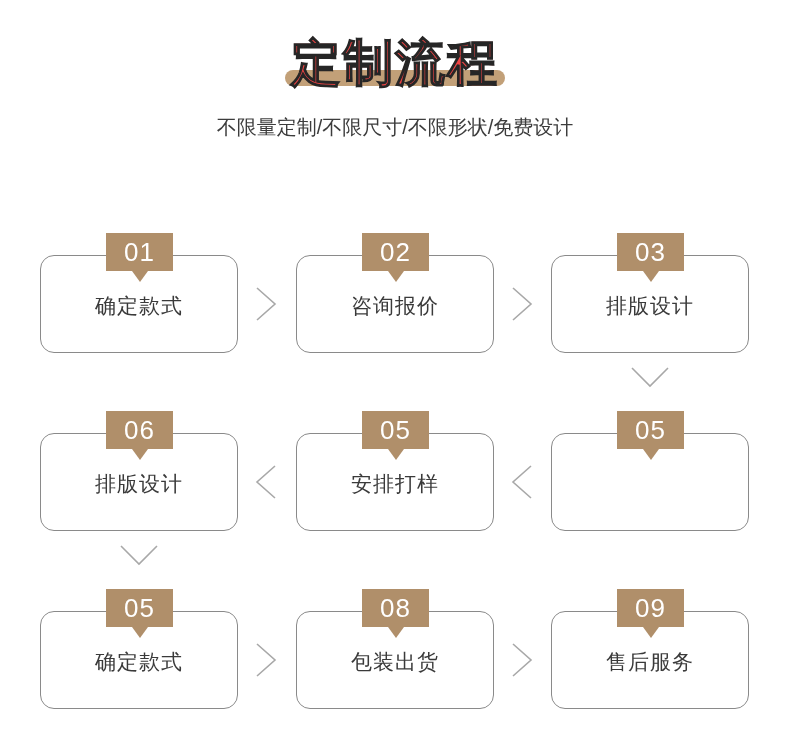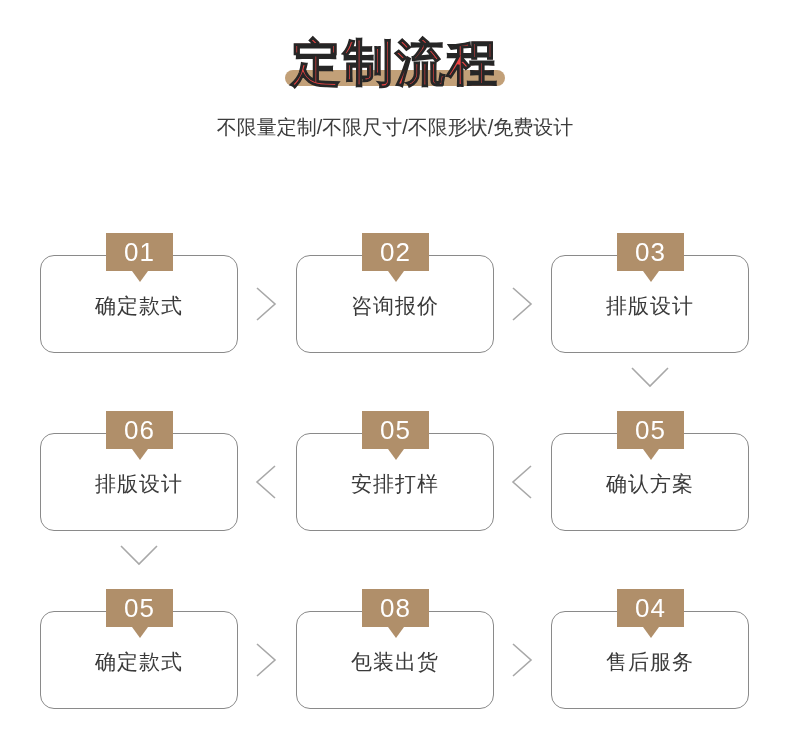--- a/index.html
+++ b/index.html
@@ -246,21 +246,20 @@
           <polyline points="26,6 8,22 26,38" fill="none" stroke="#a8a8a8" stroke-width="1.6"></polyline>
         </svg>
     </div>
 
     <div class="cell c2">
       <div class="card"></div>
       <div class="badge">
         <span class="badge-num">05</span>
         <span class="badge-point"></span>
       </div>
-      <div class="card-label">确认方案</div>
     </div>
 
     <div class="chev vdown left">
       <svg viewBox="0 0 46 30">
           <polyline points="5,6 23,24 41,6" fill="none" stroke="#a8a8a8" stroke-width="1.6"></polyline>
         </svg>
     </div>
   </div>
 
   <div class="row">
@@ -291,20 +290,20 @@
 
     <div class="chev h1">
       <svg viewBox="0 0 34 44">
           <polyline points="8,6 26,22 8,38" fill="none" stroke="#a8a8a8" stroke-width="1.6"></polyline>
         </svg>
     </div>
 
     <div class="cell c2">
       <div class="card"></div>
       <div class="badge">
-        <span class="badge-num">04</span>
+        <span class="badge-num">09</span>
         <span class="badge-point"></span>
       </div>
       <div class="card-label">售后服务</div>
     </div>
   </div>
 
 </div>
 
 </body></html>

